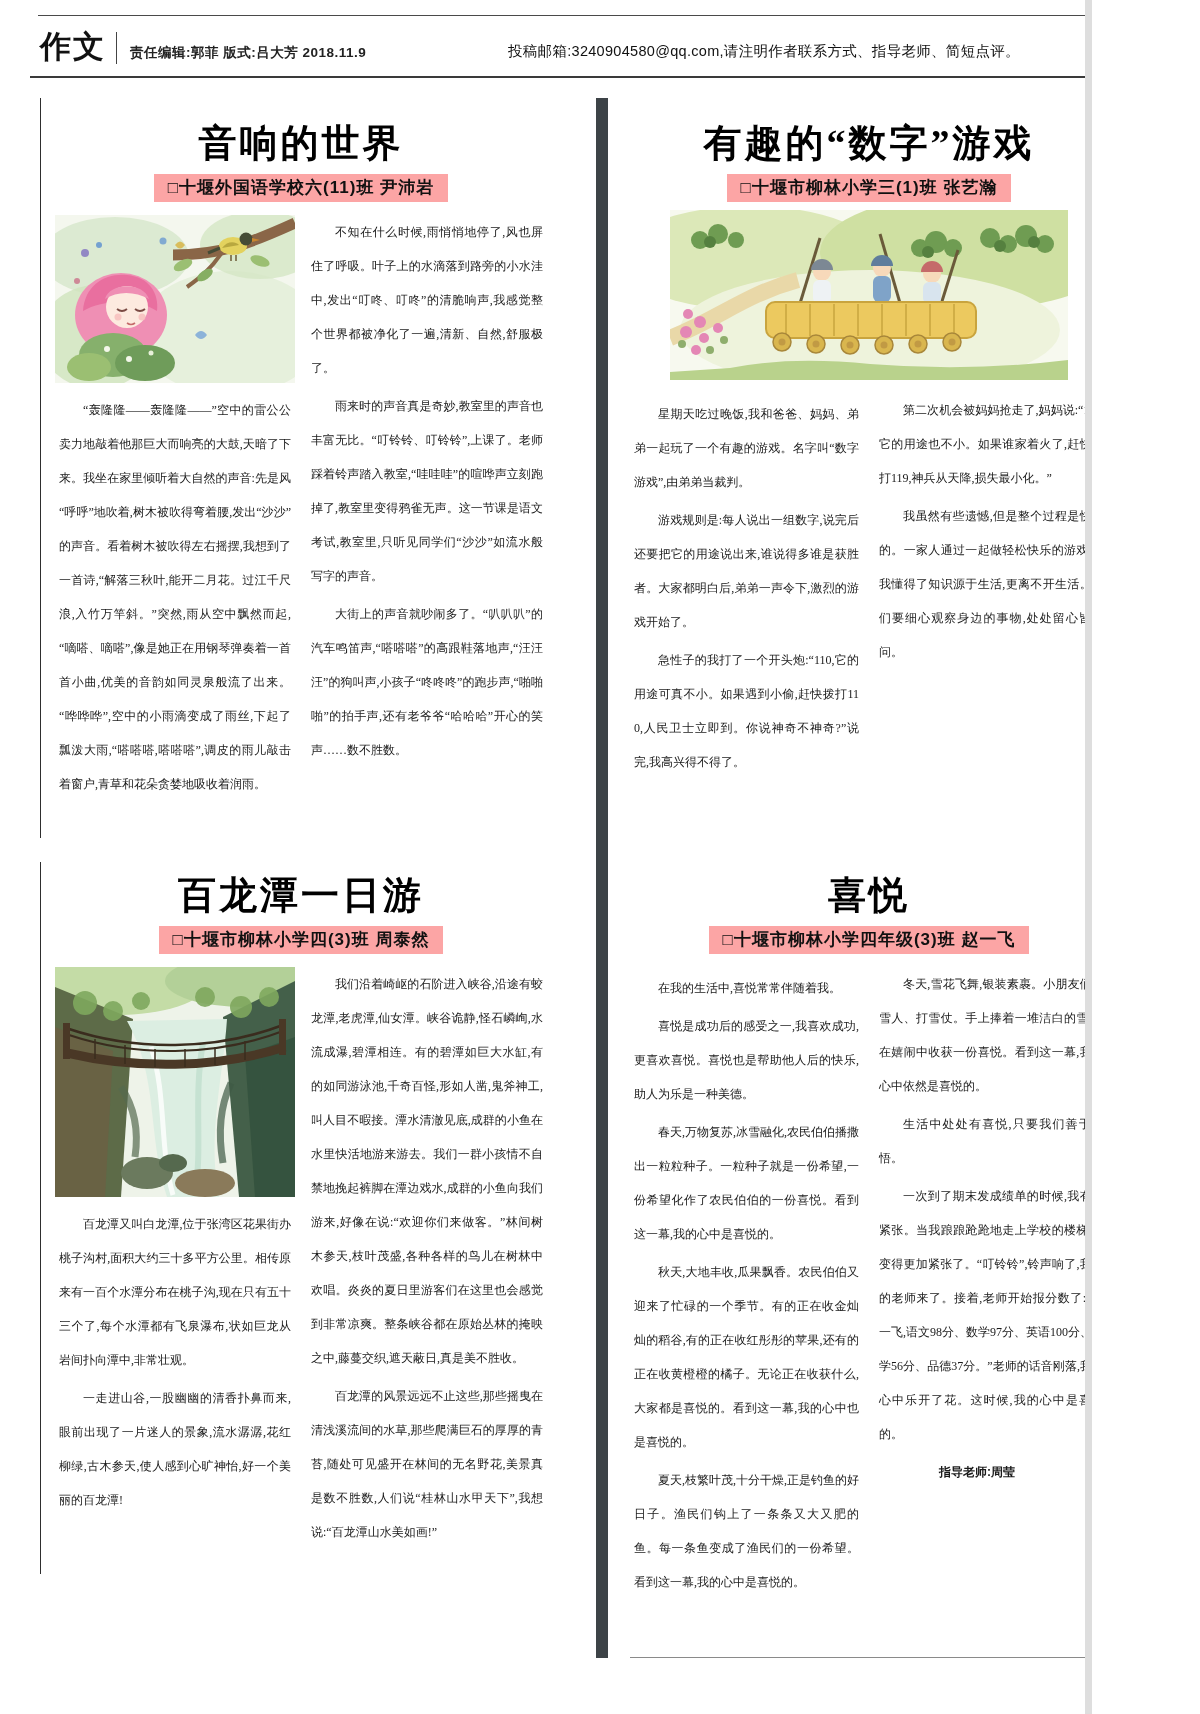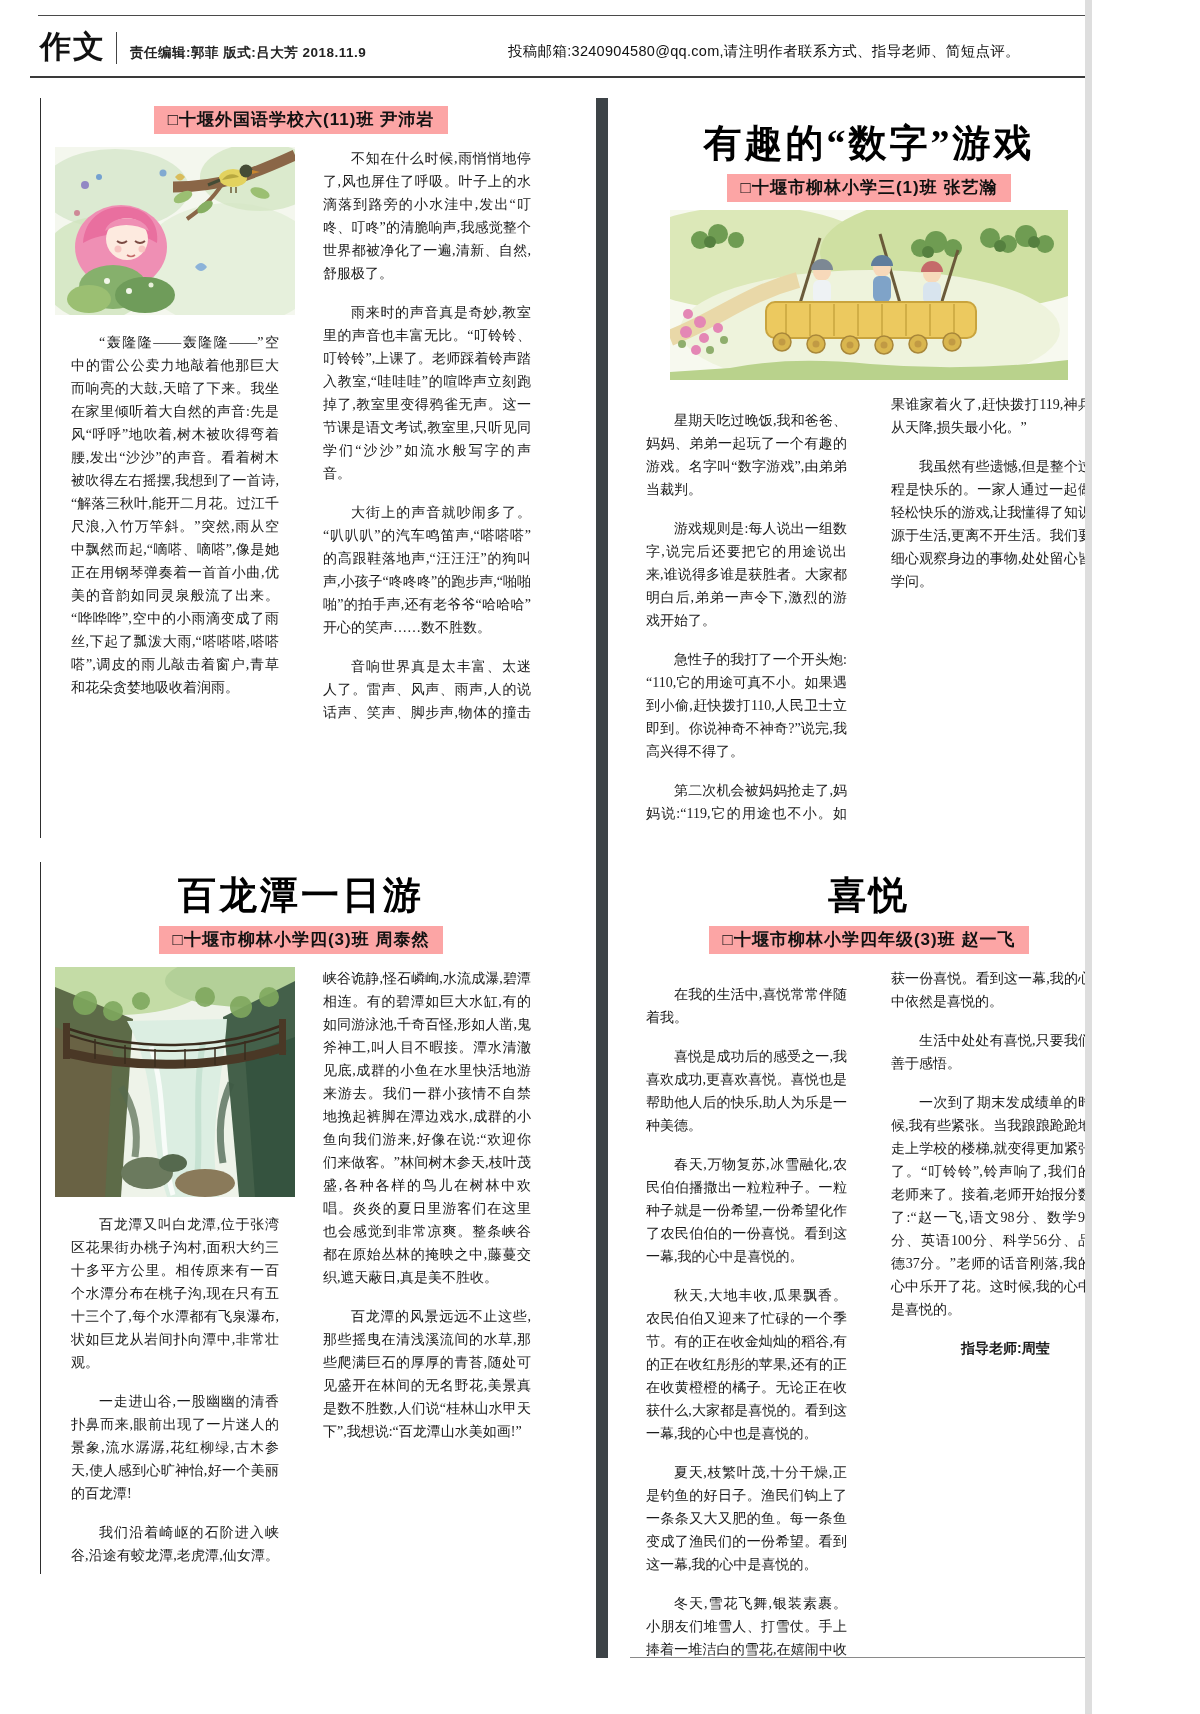--- a/index.html
+++ b/index.html
@@ -34,21 +34,21 @@
   
   .art-title{margin:0;padding-top:22px;text-align:center;font-weight:bold;font-size:38px;
         line-height:46px;letter-spacing:3px;color:#000;font-family:"Liberation Serif","DejaVu Serif",serif;}
   #q3 .art-title,#q4 .art-title{padding-top:10px;}
   .byline-wrap{text-align:center;margin-top:8px;}
   .byline{display:inline-block;background:#fca5a5;padding:2px 14px;
         font-family:"Liberation Sans","DejaVu Sans",sans-serif;font-weight:bold;
         font-size:17px;line-height:24px;color:#111;letter-spacing:1px;}
   .body{margin-top:13px;column-count:2;column-gap:12px;column-fill:auto;overflow:hidden;
         text-align:justify;}
-  .body p{margin:16px;font-size:14px;line-height:23px;text-indent:2em;word-break:break-all;}
+  .body p{margin:4px;font-size:12px;line-height:34px;text-indent:2em;word-break:break-all;}
   #q1 .body{height:612px;}
   #q2 .body{height:442px;}
   #q3 .body{height:618px;}
   #q4 .body{height:694px;}
   .teacher{font-family:"Liberation Sans","DejaVu Sans",sans-serif;font-weight:bold;
         text-indent:5em !important;margin-top:4px !important;font-size:16px;}
   figure.inline-art{margin:0 0 10px 0;width:100%;break-inside:avoid;}
   figure.inline-art svg{display:block;width:100%;}
   .wide-art{margin:8px auto 0 auto;width:398px;}
   .wide-art svg{display:block;width:100%;}
@@ -64,20 +64,21 @@
     <div class="mast-divider"></div>
     <div class="editor-info">责任编辑:郭菲  版式:吕大芳  2018.11.9</div>
     <div class="submit-note">投稿邮箱:3240904580@qq.com,请注明作者联系方式、指导老师、简短点评。</div>
   </div>
   <div class="page-number">27</div>
   <div class="rule-head"></div>
 
   <div class="center-bar"></div>
 
   <section class="quadrant q-left" id="q1">
+    <h2 class="art-title">音响的世界</h2>
     <div class="byline-wrap">
       <span class="byline">□十堰外国语学校六(11)班  尹沛岩</span>
     </div>
     <div class="body">
       <figure class="inline-art">
         <svg viewBox="0 0 240 168">
           <rect width="240" height="168" fill="#f4f7ee"></rect>
           <ellipse cx="60" cy="42" rx="74" ry="40" fill="#dcead2"></ellipse>
           <ellipse cx="175" cy="118" rx="92" ry="62" fill="#e6f0dc"></ellipse>
           <ellipse cx="42" cy="122" rx="58" ry="52" fill="#cfe3bd" opacity="0.8"></ellipse>

